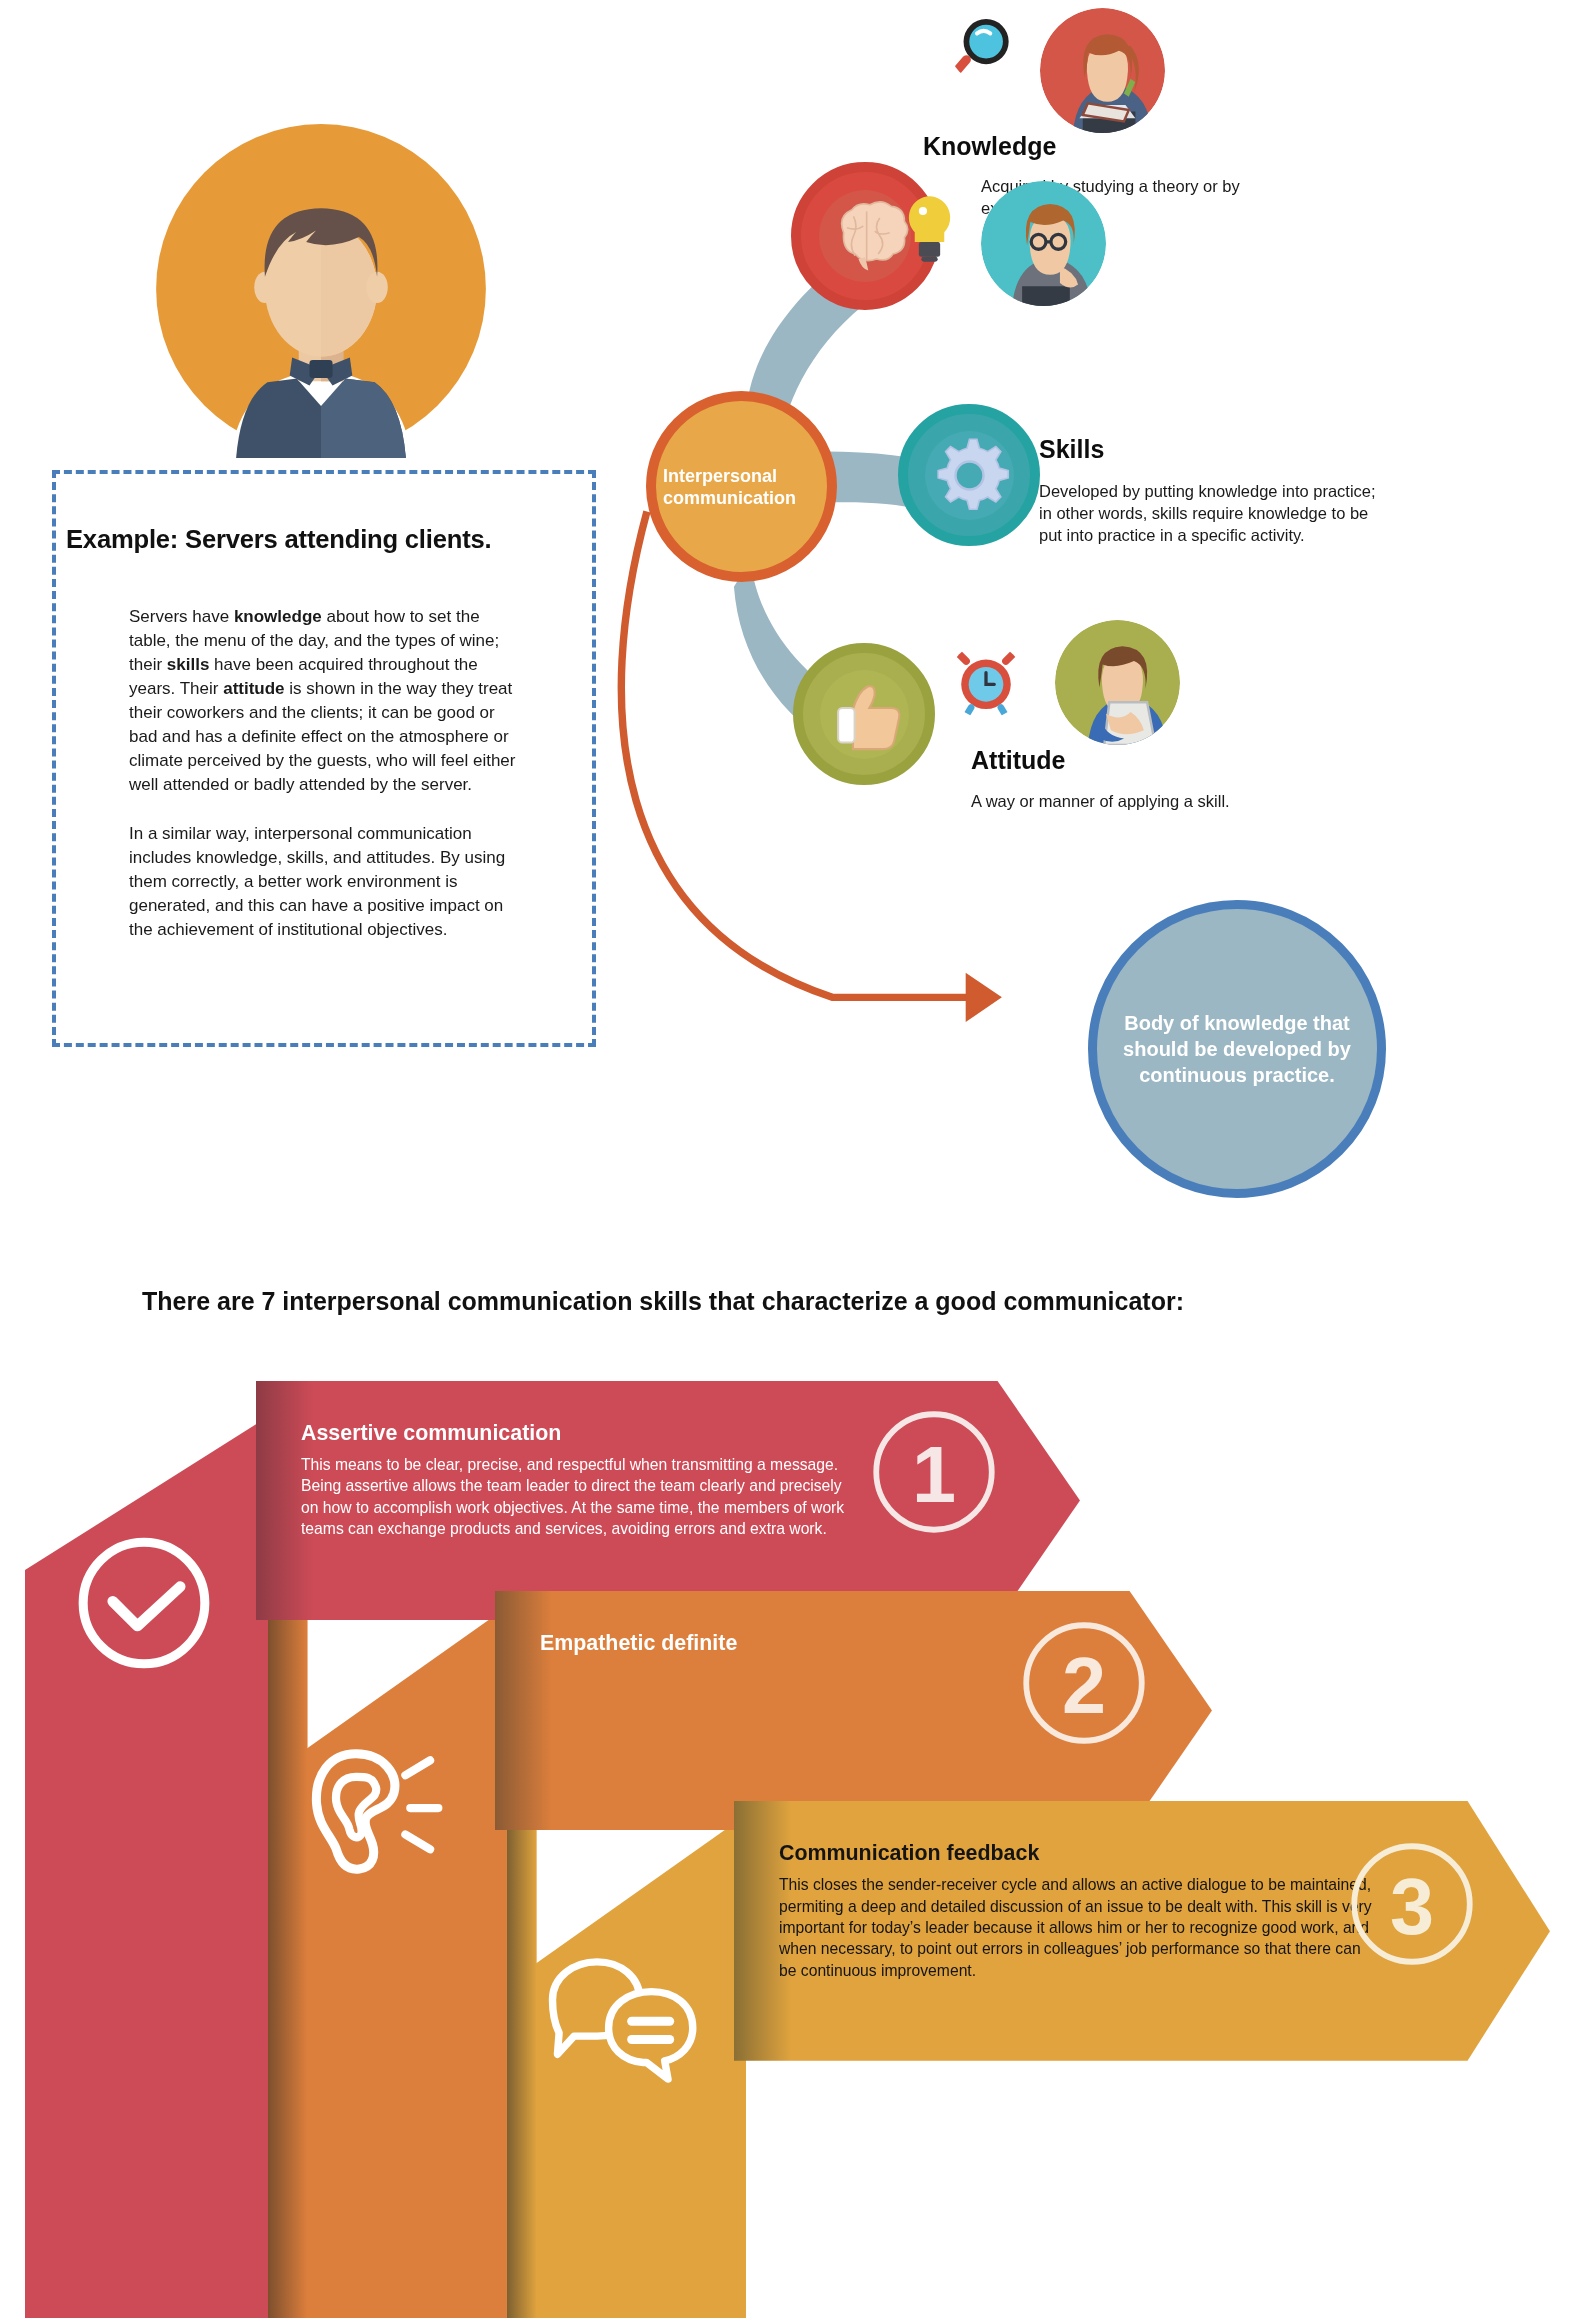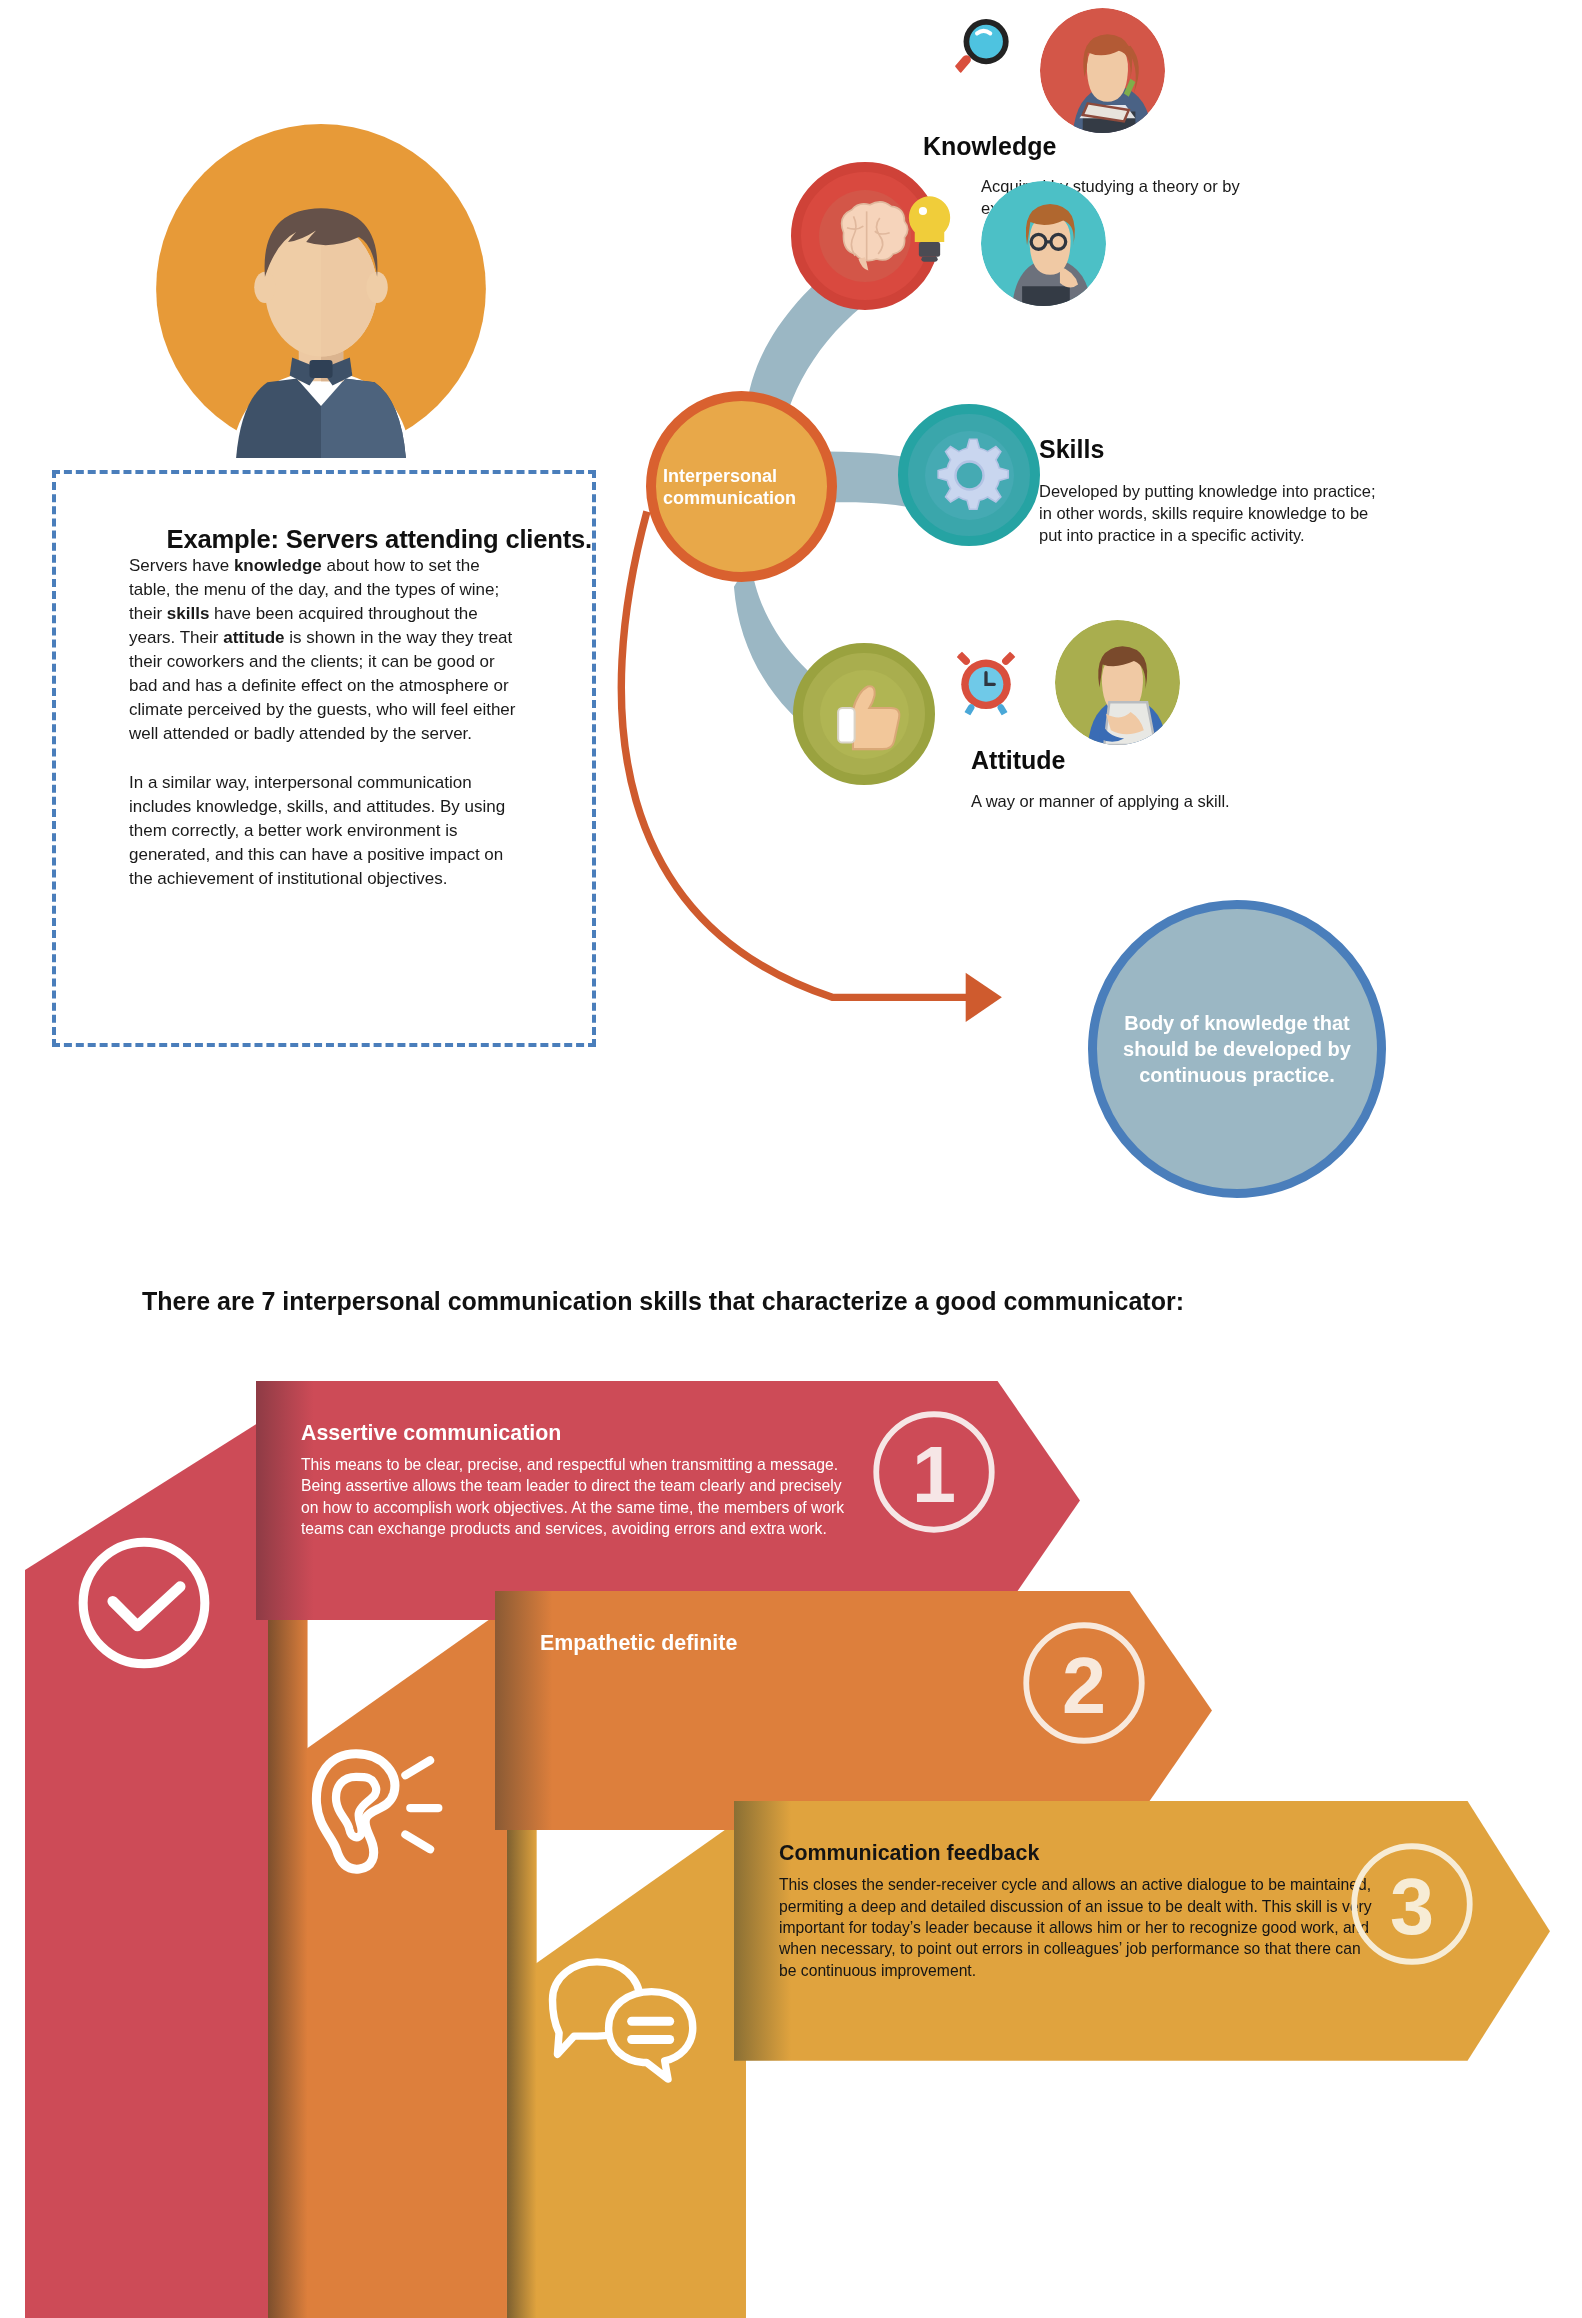--- a/index.html
+++ b/index.html
@@ -10,24 +10,24 @@
   .stage { position:absolute; inset:0; }
 
   
   .waiter-wrap { position:absolute; left:152px; top:120px; width:338px; height:338px; }
 
   .example-box {
     position:absolute; left:52px; top:470px; width:544px; height:577px;
     border:4.1px dashed #4a7ebb; background:#fff;
   }
   .example-title {
-    font-size:25.6px; font-weight:bold; color:#111; text-align:right;
+    font-size:25.6px; font-weight:bold; color:#111; text-align:left;
     margin-top:51px; letter-spacing:-0.2px;padding-left:10px;
   }
-  .example-body { padding:0 73px 0 73px; }
+  .example-body { padding:0 73px 0 73px; margin-top:51px; }
   .example-body p { font-size:17px; line-height:24px; color:#1a1a1a; }
   .example-body p + p { margin-top:25px; }
   .example-body b { font-weight:bold; }
 
   
   .mindmap { position:absolute; left:577px; top:0; width:1006px; height:1203px; }
   .node-circle { position:absolute; border-radius:50%; }
 
   .hub {
     left:69px; top:391px; width:191px; height:191px;

